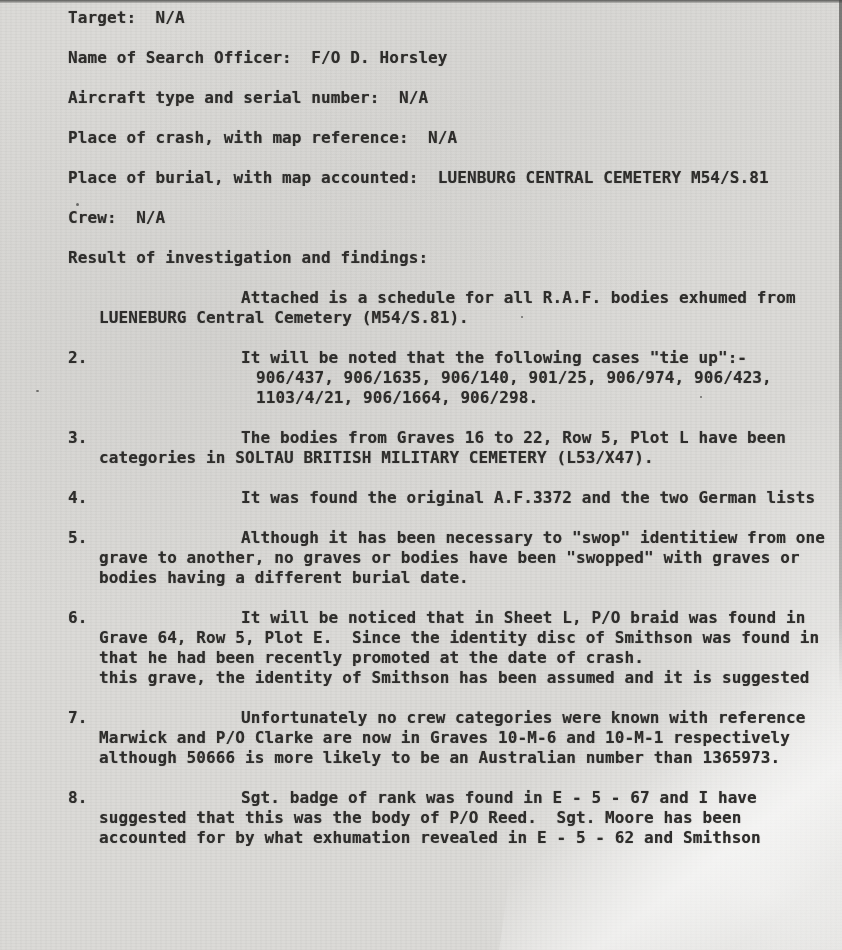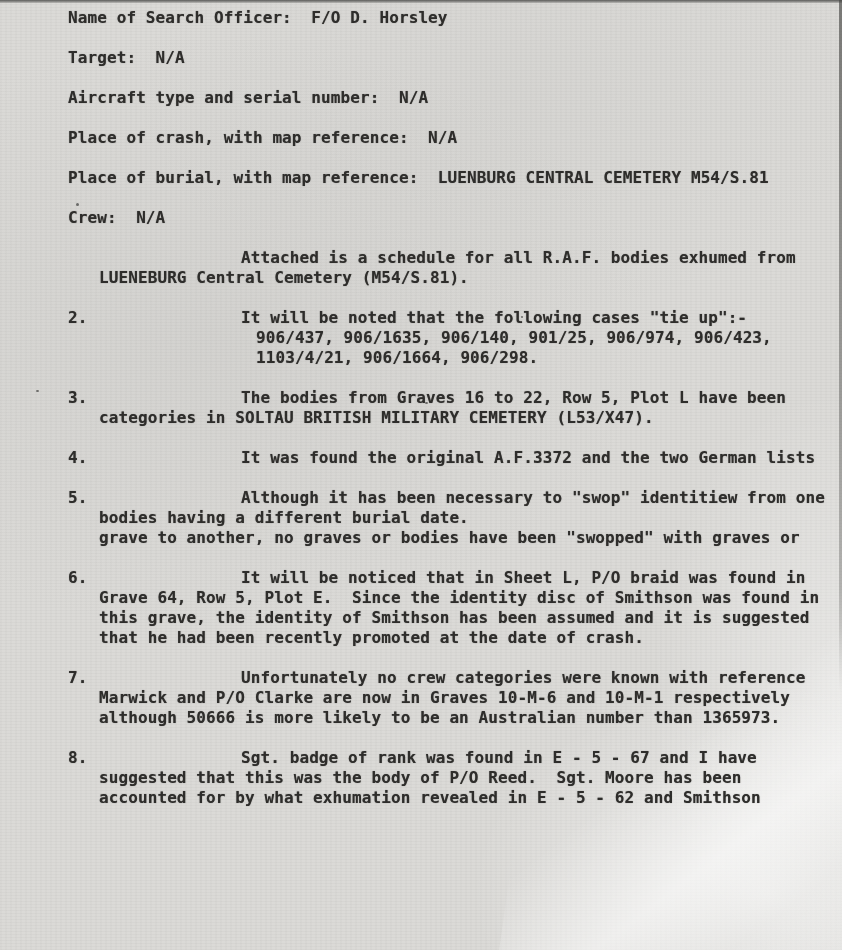--- a/index.html
+++ b/index.html
@@ -101,26 +101,27 @@
   <div class="right-edge-line"></div>
   <div class="crease"></div>
   <div class="speck s1"></div>
   <div class="speck s2"></div>
   <div class="speck s3"></div>
   <div class="speck s4"></div>
   <div class="speck s5"></div>
 
   <div class="content">
 
+    <div class="hline">Target:  N/A</div>
     <div class="hline">Name of Search Officer:  F/O D. Horsley</div>
-    <div class="hline">Target:  N/A</div>
     <div class="hline">Aircraft type and serial number:  N/A</div>
     <div class="hline">Place of crash, with map reference:  N/A</div>
-    <div class="hline">Place of burial, with map reference:  LUENBURG CENTRAL CEMETERY M54/S.81</div>
+    <div class="hline">Place of burial, with map accounted:  LUENBURG CENTRAL CEMETERY M54/S.81</div>
     <div class="hline">Crew:  N/A</div>
+    <div class="hline">Result of investigation and findings:</div>
 
     <div class="para">
       <div class="line tab">Attached is a schedule for all R.A.F. bodies exhumed from</div>
       <div class="line">LUENEBURG Central Cemetery (M54/S.81).</div>
     </div>
 
     <div class="para">
       <span class="pnum">2.</span>
       <div class="line tab">It will be noted that the following cases "tie up":-</div>
       <div class="line indent2">906/437, 906/1635, 906/140, 901/25, 906/974, 906/423,</div>
@@ -134,30 +135,30 @@
     </div>
 
     <div class="para">
       <span class="pnum">4.</span>
       <div class="line tab">It was found the original A.F.3372 and the two German lists</div>
     </div>
 
     <div class="para">
       <span class="pnum">5.</span>
       <div class="line tab">Although it has been necessary to "swop" identitiew from one</div>
+      <div class="line">grave to another, no graves or bodies have been "swopped" with graves or</div>
       <div class="line">bodies having a different burial date.</div>
-      <div class="line">grave to another, no graves or bodies have been "swopped" with graves or</div>
     </div>
 
     <div class="para">
       <span class="pnum">6.</span>
       <div class="line tab">It will be noticed that in Sheet L, P/O braid was found in</div>
       <div class="line">Grave 64, Row 5, Plot E.  Since the identity disc of Smithson was found in</div>
+      <div class="line">that he had been recently promoted at the date of crash.</div>
       <div class="line">this grave, the identity of Smithson has been assumed and it is suggested</div>
-      <div class="line">that he had been recently promoted at the date of crash.</div>
     </div>
 
     <div class="para">
       <span class="pnum">7.</span>
       <div class="line tab">Unfortunately no crew categories were known with reference</div>
       <div class="line">Marwick and P/O Clarke are now in Graves 10-M-6 and 10-M-1 respectively</div>
       <div class="line">although 50666 is more likely to be an Australian number than 1365973.</div>
     </div>
 
     <div class="para">

